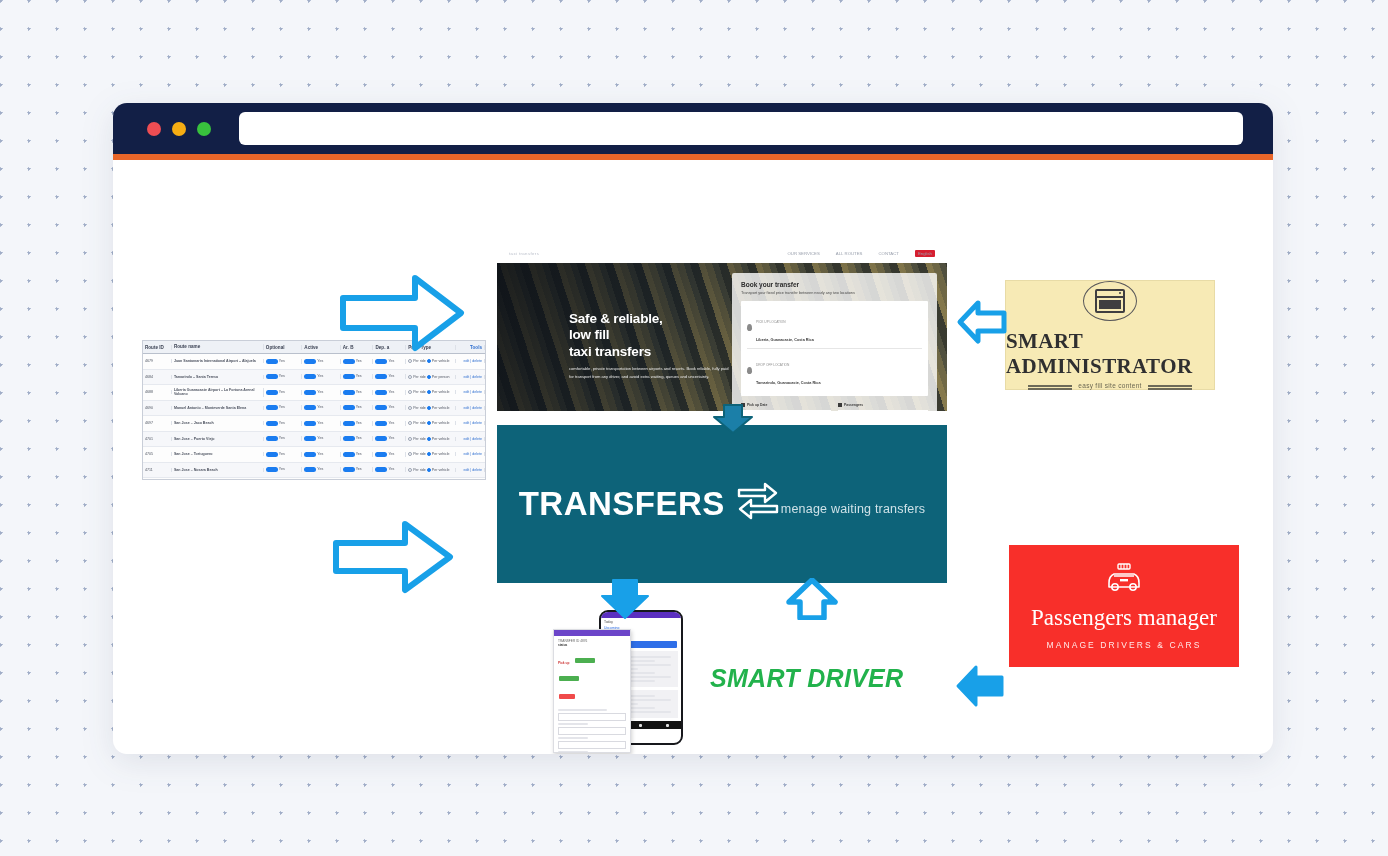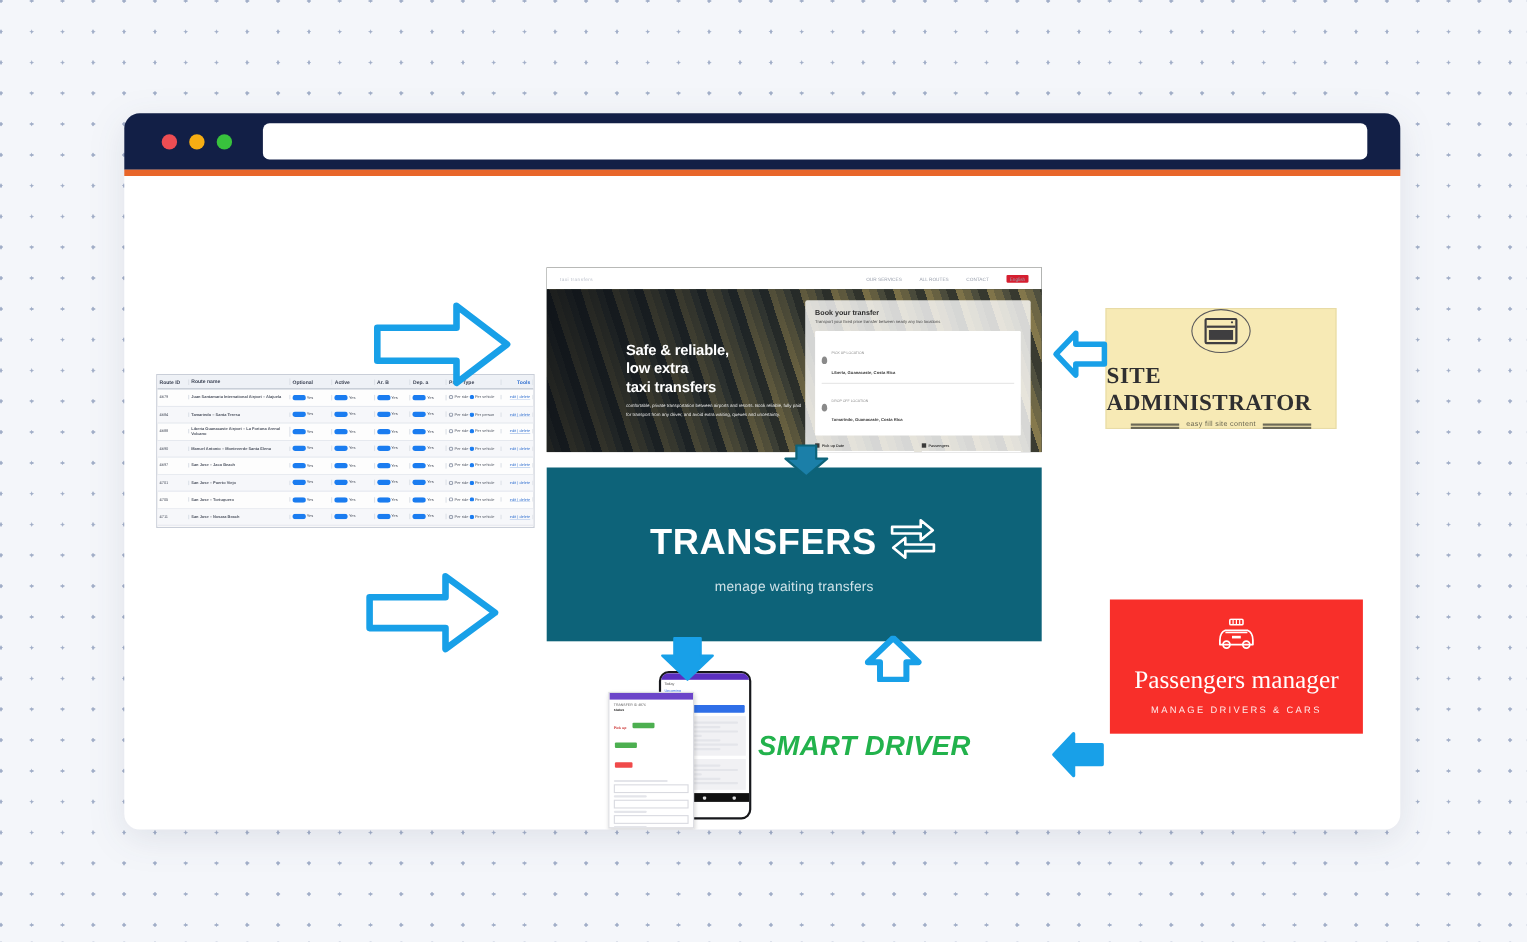--- a/index.html
+++ b/index.html
@@ -156,21 +156,21 @@
   #book-panel .bp-fields { display:flex; gap:7px; margin-top:7px; }
   #book-panel .bp-field { flex:1; }
   #book-panel .bp-flabel { font-size:3.4px; color:#3a3a3a; font-weight:bold; display:flex; align-items:center; gap:2px; }
   #book-panel .bp-ico { width:4px; height:4px; background:#3a3a3a; display:inline-block; }
   #book-panel .bp-input { background:#fff; height:14px; margin-top:3px; font-size:3.6px; color:#9a9a9a; padding:4px 5px; }
 
   
   #teal-banner {
     left: 384px; top: 265px; width: 450px; height: 158px;
     background: #0d6379;
-    display:flex; flex-direction:column; align-items:center; justify-content:center;
+    display:flex; flex-direction:row; align-items:center; justify-content:center;
   }
   #teal-title { display:flex; align-items:center; gap:10px; color:#fff; font-size:33px; font-weight:bold; letter-spacing:.5px; }
   #teal-sub { color:#cfe2e8; font-size:12.5px; margin-top:9px; letter-spacing:.2px; }
 
   
   #phones { left: 440px; top: 450px; width: 140px; height: 145px; }
   .phone { position:absolute; background:#fff; }
   #phone-back { left: 46px; top: 0px; width: 84px; height: 135px; border:2.5px solid #17181c; border-radius:9px; overflow:hidden; }
   #phone-front { left: 0px; top: 19px; width: 78px; height: 124px; border:1px solid #dcdde2; overflow:hidden; box-shadow: 1px 2px 4px rgba(0,0,0,.18); }
   .ph-header { height:6px; background:#6c45c9; }
@@ -204,21 +204,21 @@
 
   #resources-card {
     left: 896px; top: 385px; width: 230px; height: 122px;
     background: #f82f2a;
     display:flex; flex-direction:column; align-items:center; justify-content:center;
   }
   #rc-title { font-family:"Liberation Serif", serif; font-size:23px; color:#fff; margin-top:8px; }
   #rc-sub { font-size:8.5px; color:#ffe9e8; letter-spacing:2.1px; font-weight:normal; margin-top:9px; }
 
   #smart-driver-label {
-    left: 576px; top: 504px;
+    left: 597px; top: 504px;
     font-size: 25px; font-weight: bold; font-style: italic;
     color: #22b24c; letter-spacing: .3px; white-space: nowrap;
   }
 
   
   .arrow { position:absolute; }
   .arrow svg { display:block; }
 </style>
 </head>
 <body>
@@ -345,21 +345,21 @@
           <span>OUR SERVICES</span>
           <span>ALL ROUTES</span>
           <span>CONTACT</span>
           <span class="lang">English</span>
         </span>
       </div>
       <div id="hero">
         <div id="hero-text">
           <h1>
             <span>Safe &amp; reliable,</span><br>
-            <span>low extra</span><br>
+            <span>low fill</span><br>
             <span>taxi transfers</span>
           </h1>
           <p>comfortable, private transportation between airports and resorts. Book reliable, fully paid for transport from any driver, and avoid extra waiting, queues and uncertainty.</p>
         </div>
 
         <div id="book-panel">
           <div class="bp-title">Book your transfer</div>
           <div class="bp-sub">Transport your fixed price transfer between nearly any two locations</div>
           <div class="bp-white">
             <div class="bp-row">
@@ -468,21 +468,21 @@
     </div>
 
     <div id="smart-driver-label" class="abs">SMART DRIVER</div>
 
     <div id="site-admin-card" class="abs">
       <div id="sa-circle">
         <div id="sa-win">
             <span id="sa-dot"></span>
           </div>
       </div>
-      <div id="sa-title">SITE ADMINISTRATOR</div>
+      <div id="sa-title">SMART ADMINISTRATOR</div>
       <div id="sa-rule">
         <span class="ln"></span>
         <span id="sa-sub">easy fill site content</span>
         <span class="ln"></span>
       </div>
     </div>
 
     <div id="resources-card" class="abs">
       <span>
         <svg width="42" height="30" viewBox="0 0 42 30">

